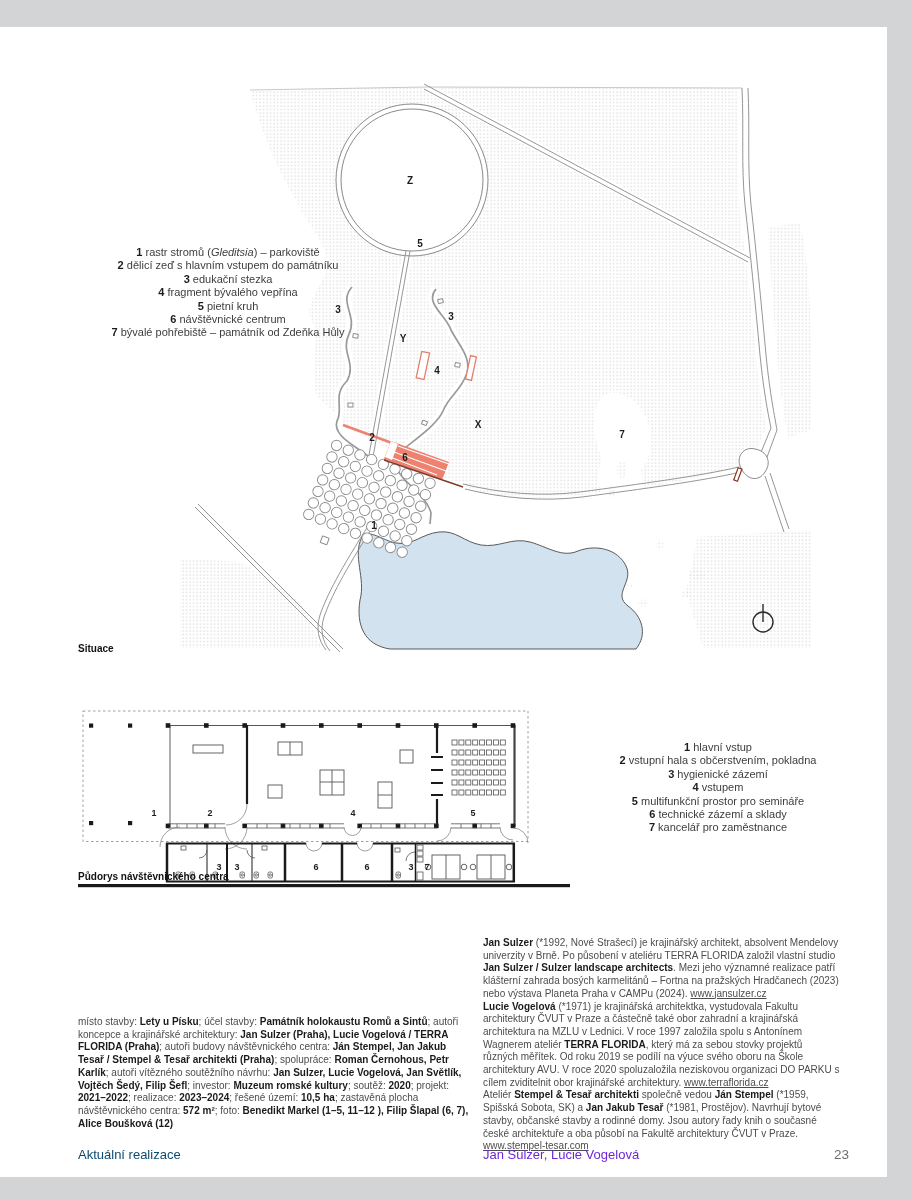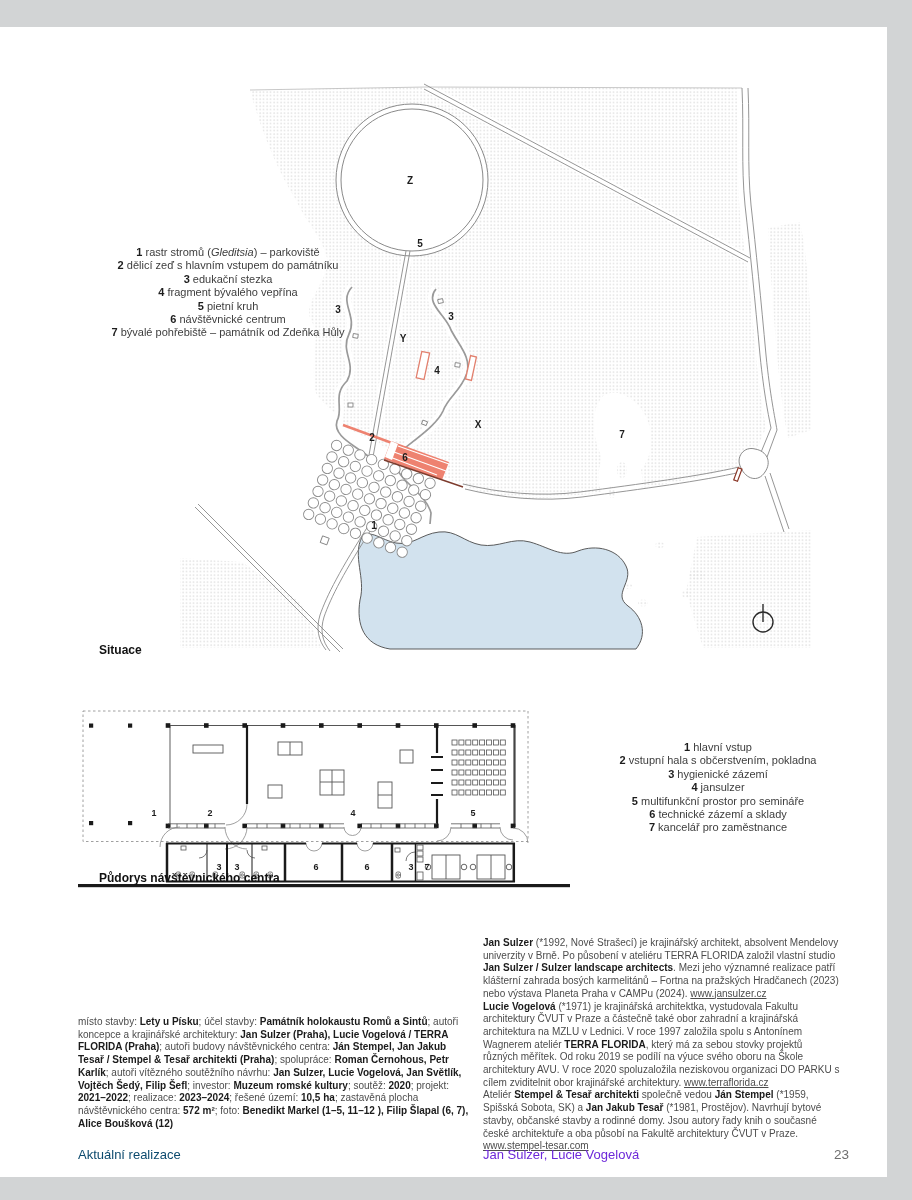--- a/index.html
+++ b/index.html
@@ -10,21 +10,21 @@
 
   
   .legend{position:absolute;color:#3d3d3d;font-size:11px;line-height:13.4px;}
   .legend-row{padding-left:13px;text-indent:-13px;text-align:center;}
   .legend .b{font-weight:700;color:#1d1d1d;}
   .legend .i{font-style:italic;}
   .site-legend-num{left:78px;top:219px;width:300px;}
   .site-legend-let{left:78px;top:324px;width:205px;}
   .floor-legend{left:583px;top:714px;width:270px;}
 
-  .caption{position:absolute;left:78px;font-size:12px;font-weight:700;color:#111;margin-left:21px;}
+  .caption{position:absolute;left:78px;font-size:10px;font-weight:700;color:#111;}
   .cap-situace{top:616px;}
   .cap-pudorys{top:844px;}
 
   
   #site-svg{position:absolute;left:140px;top:23px;width:700px;height:602px;}
   #floor-svg{position:absolute;left:70px;top:676px;width:505px;height:192px;}
   #site-svg text{font-family:"Liberation Sans",sans-serif;font-size:10px;font-weight:600;
                  fill:#1d1d1d;text-anchor:middle;}
   #floor-svg text{font-family:"Liberation Sans",sans-serif;font-size:9px;font-weight:700;
                  fill:#1d1d1d;text-anchor:middle;}
@@ -486,21 +486,21 @@
           <text x="367" y="870">6</text>
           <text x="411" y="870">3</text>
           <text x="427" y="870">7</text>
         </g>
     </svg>
 
     <div class="legend floor-legend">
         <div class="legend-row"><span class="b">1</span><span class=""> hlavní vstup</span></div>
         <div class="legend-row"><span class="b">2</span><span class=""> vstupní hala s občerstvením, pokladna</span></div>
         <div class="legend-row"><span class="b">3</span><span class=""> hygienické zázemí</span></div>
-        <div class="legend-row"><span class="b">4</span><span class=""> jansulzer</span></div>
+        <div class="legend-row"><span class="b">4</span><span class=""> vstupem</span></div>
         <div class="legend-row"><span class="b">5</span><span class=""> multifunkční prostor pro semináře</span></div>
         <div class="legend-row"><span class="b">6</span><span class=""> technické zázemí a sklady</span></div>
         <div class="legend-row"><span class="b">7</span><span class=""> kancelář pro zaměstnance</span></div>
       </div>
     <div class="caption cap-pudorys">Půdorys návštěvnického centra</div>
 
     <div class="rich info-block"><span class="">místo stavby: </span><span class="b">Lety u Písku</span><span class="">; účel stavby: </span><span class="b">Památník holokaustu Romů a Sintů</span><span class="">; autoři koncepce a krajinářské architektury: </span><span class="b">Jan Sulzer (Praha), Lucie Vogelová / TERRA FLORIDA (Praha)</span><span class="">; autoři budovy návštěvnického centra: </span><span class="b">Ján Stempel, Jan Jakub Tesař / Stempel &amp; Tesař architekti (Praha)</span><span class="">; spolupráce: </span><span class="b">Roman Černohous, Petr Karlík</span><span class="">; autoři vítězného soutěžního návrhu: </span><span class="b">Jan Sulzer, Lucie Vogelová, Jan Světlík, Vojtěch Šedý, Filip Šefl</span><span class="">; investor: </span><span class="b">Muzeum romské kultury</span><span class="">; soutěž: </span><span class="b">2020</span><span class="">; projekt: </span><span class="b">2021–2022</span><span class="">; realizace: </span><span class="b">2023–2024</span><span class="">; řešené území: </span><span class="b">10,5 ha</span><span class="">; zastavěná plocha návštěvnického centra: </span><span class="b">572 m²</span><span class="">; foto: </span><span class="b">Benedikt Markel (1–5, 11–12 ), Filip Šlapal (6, 7), Alice Boušková (12)</span></div>
 
     <div class="rich bio-block">
       <p><span class="b">Jan Sulzer</span><span class=""> (*1992, Nové Strašecí) je krajinářský architekt, absolvent Mendelovy univerzity v Brně. Po působení v ateliéru TERRA FLORIDA založil vlastní studio </span><span class="b">Jan Sulzer / Sulzer landscape architects</span><span class="">. Mezi jeho významné realizace patří klášterní zahrada bosých karmelitánů – Fortna na pražských Hradčanech (2023) nebo výstava Planeta Praha v CAMPu (2024). </span><span class="u">www.jansulzer.cz</span></p>

